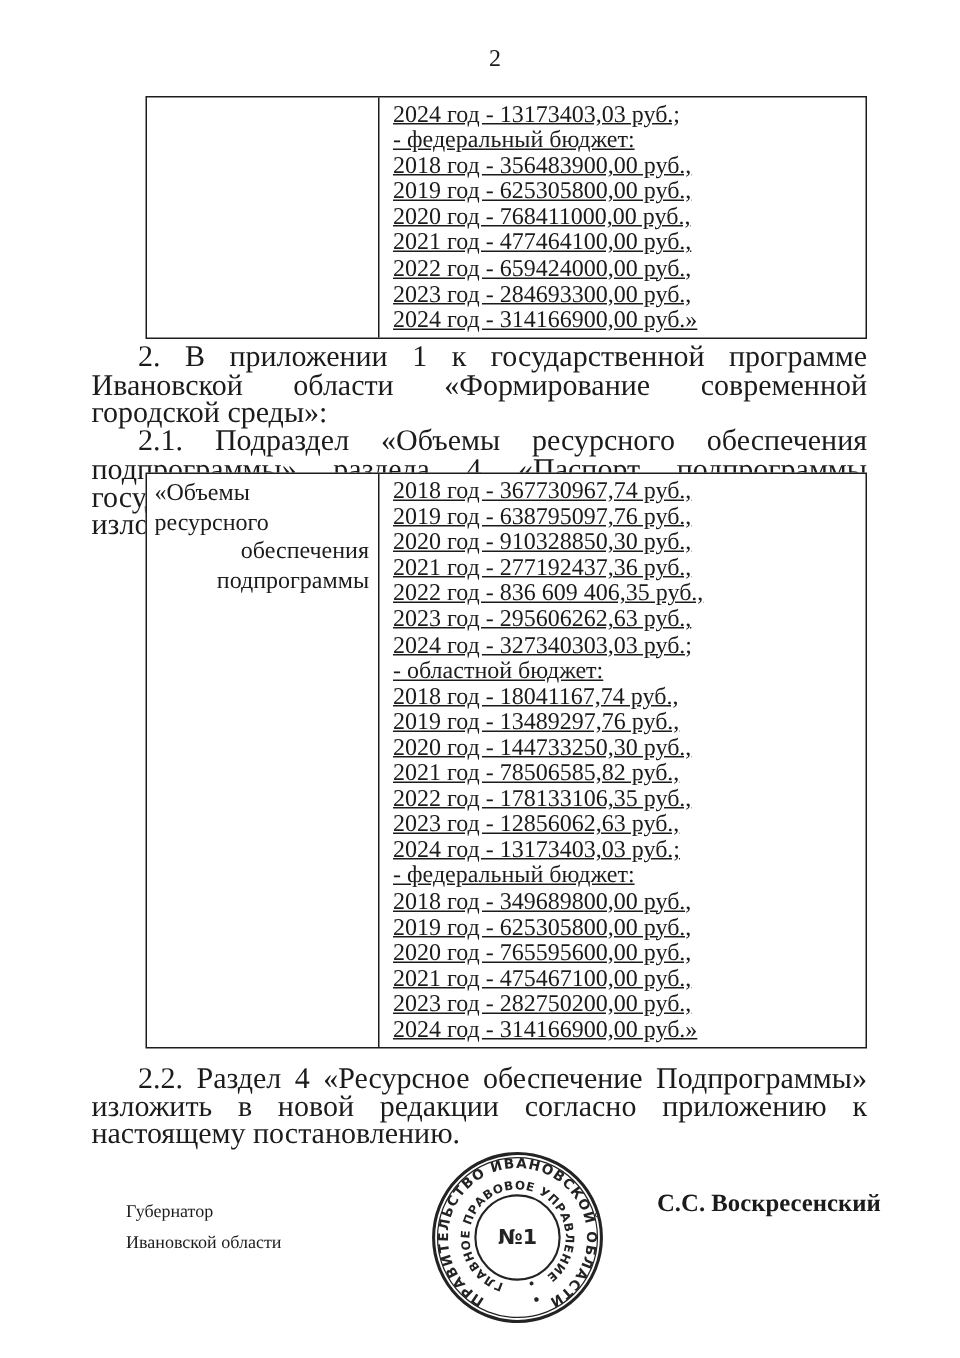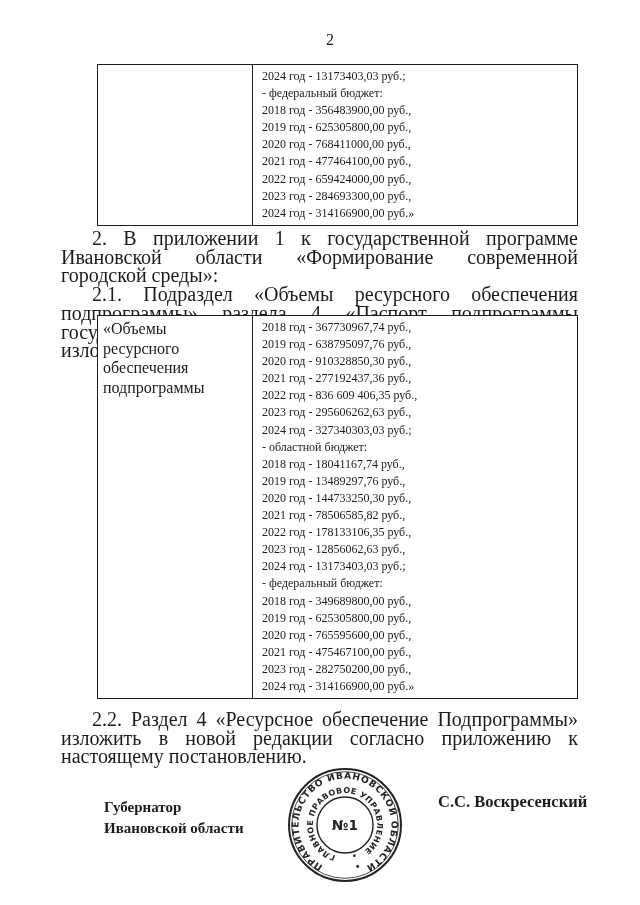--- a/index.html
+++ b/index.html
@@ -12,28 +12,28 @@
   .page-number{position:absolute;top:31px;left:326px;font-size:16px;}
   .doc-table{
     position:absolute;left:97px;width:481px;display:flex;
     border:1.8px solid #1d1d1d;box-sizing:border-box;background:#fff;
   }
   .t1{top:64px;}
   .t2{top:315px;}
   .cell{box-sizing:border-box;}
   .cell-left{width:155px;border-right:1.5px solid #1d1d1d;padding:3px 6px 3px 5px;}
   .cell-right{flex:1;padding:3px 4px 3px 9px;}
-  .tline{font-size:12px;line-height:17.1px;white-space:nowrap;}
-  .lline{font-size:16px;line-height:19.6px;}
+  .tline{font-size:16px;line-height:17.1px;white-space:nowrap;text-decoration:underline;}
+  .lline{font-size:16px;line-height:19.6px;text-align:right;}
   .cell-left .lline:first-child{text-align:justify;text-align-last:justify;}
   .textblock{position:absolute;left:61px;width:517px;}
   .tb1{top:229px;}
   .tb2{top:710px;}
   .para{margin:0;font-size:20px;line-height:18.7px;text-align:justify;text-indent:31px;}
-  .sig-left{position:absolute;left:104px;top:797px;font-weight:bold;font-size:15px;line-height:20.5px;}
+  .sig-left{position:absolute;left:84px;top:797px;font-weight:normal;font-size:12px;line-height:20.5px;}
   .sig-name{position:absolute;left:438px;top:792px;font-weight:bold;font-size:16.5px;}
   .stamp{position:absolute;left:286px;top:766px;}
   .stamp text{font-family:"DejaVu Sans",sans-serif;font-weight:bold;fill:#232323;}
   .ring{font-size:9px;letter-spacing:0.8px;}
   .ring-inner{font-size:7.8px;letter-spacing:0.45px;}
   .stamp-center{font-size:13.5px;}
 </style>
 </head>
 <body>
 

